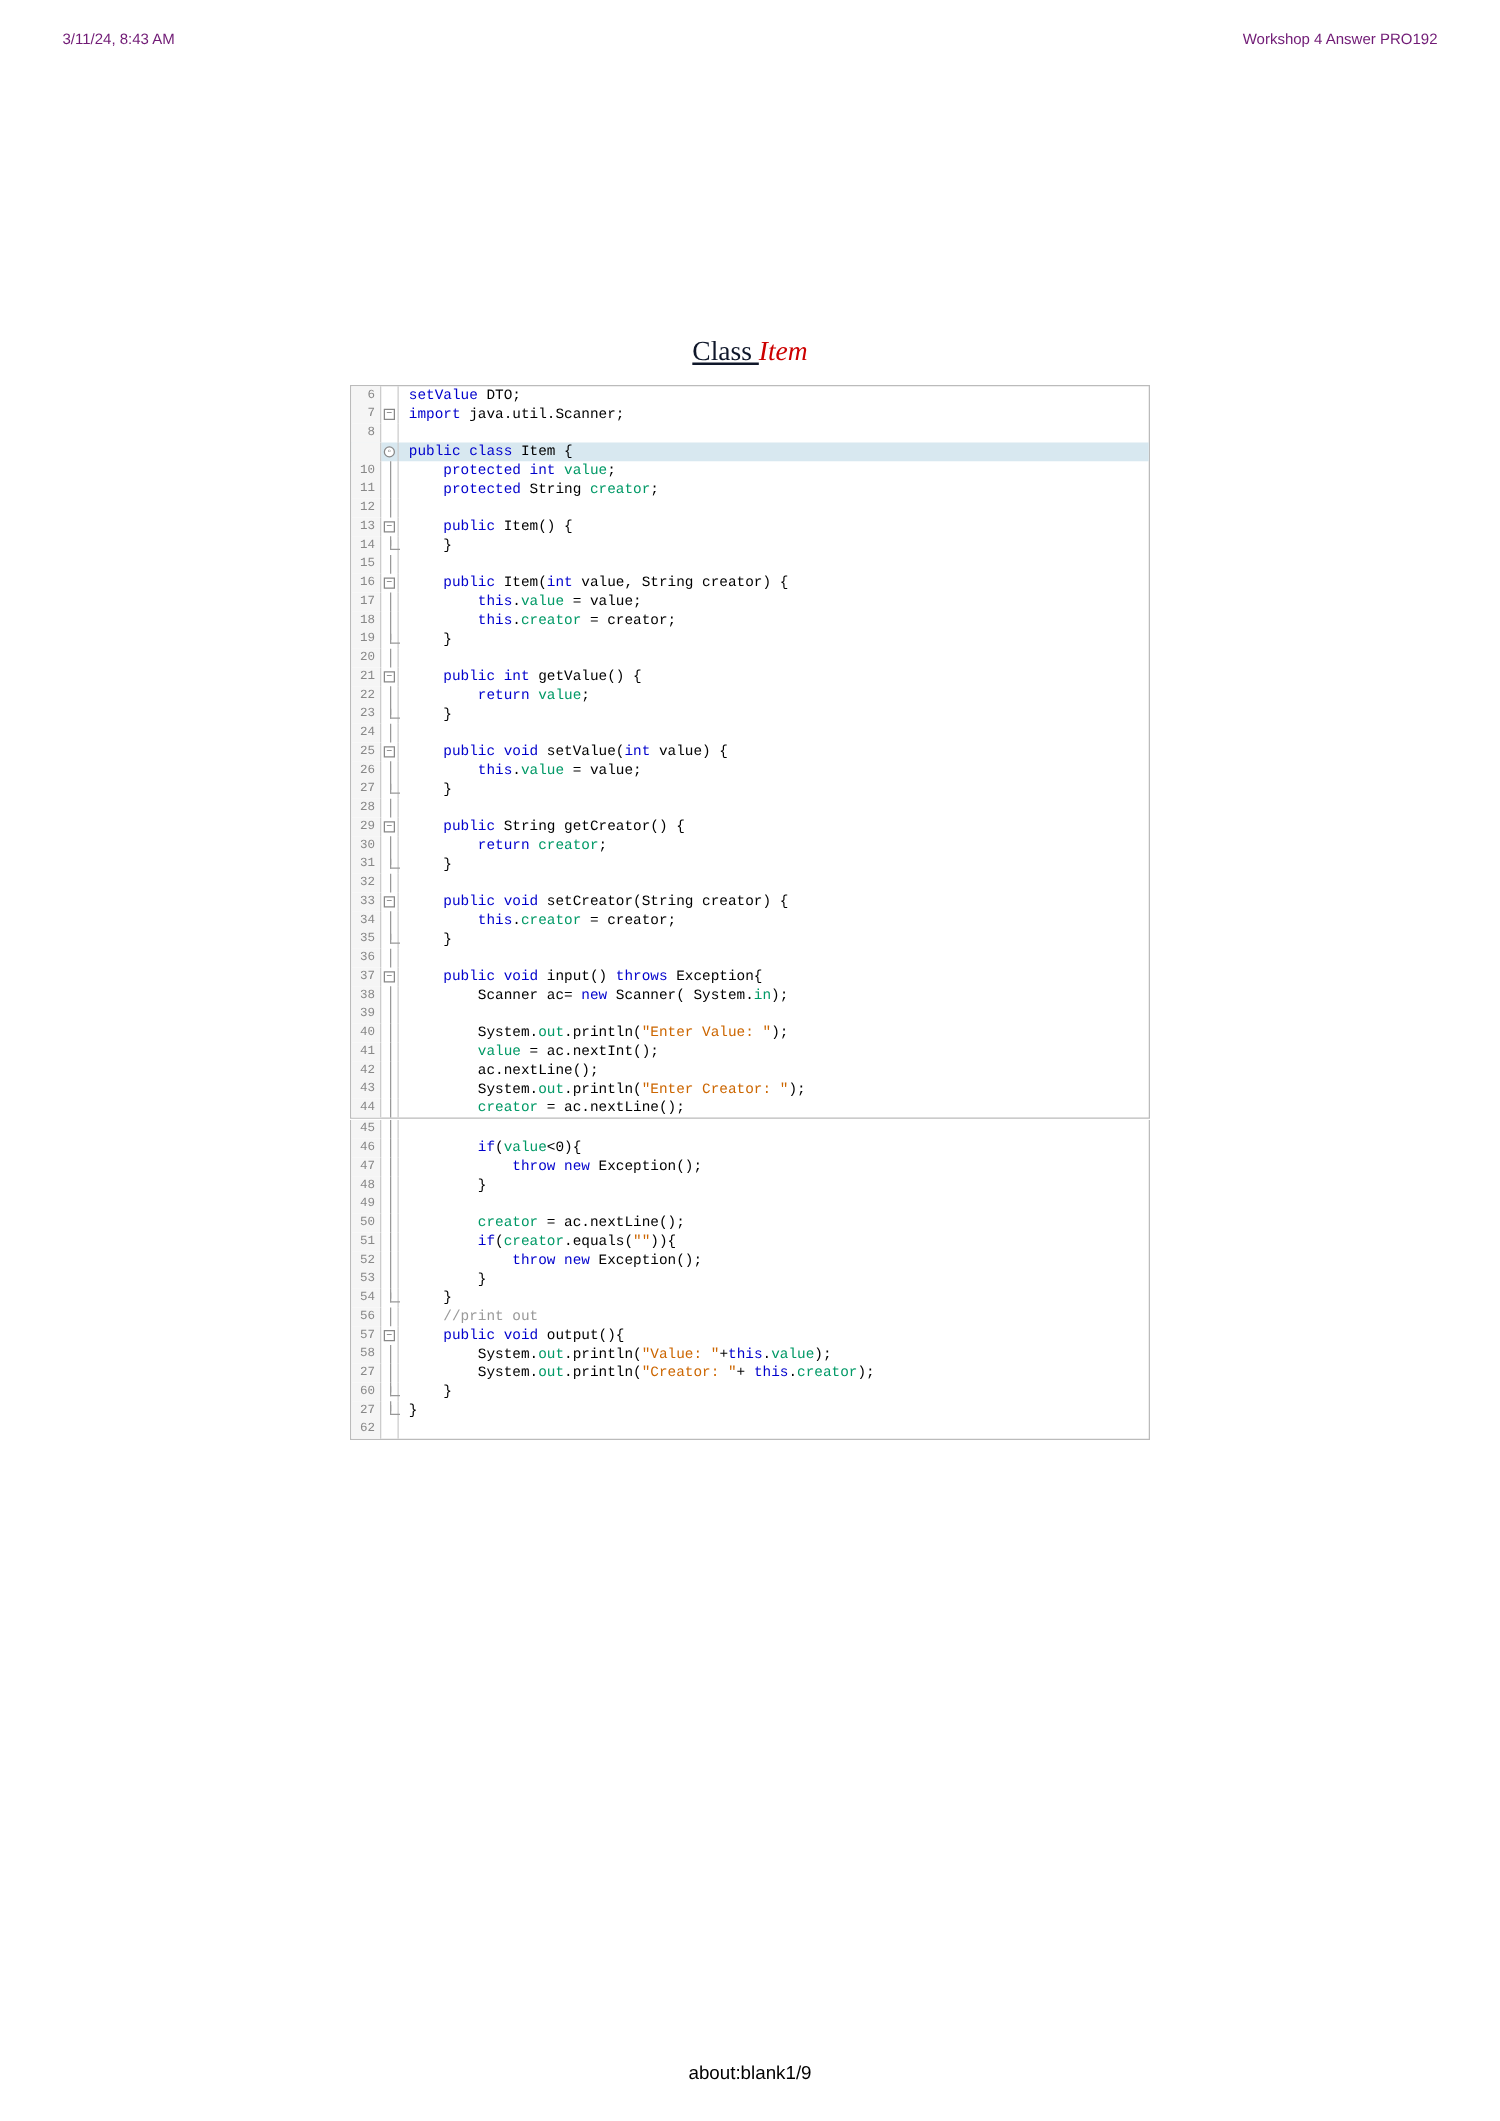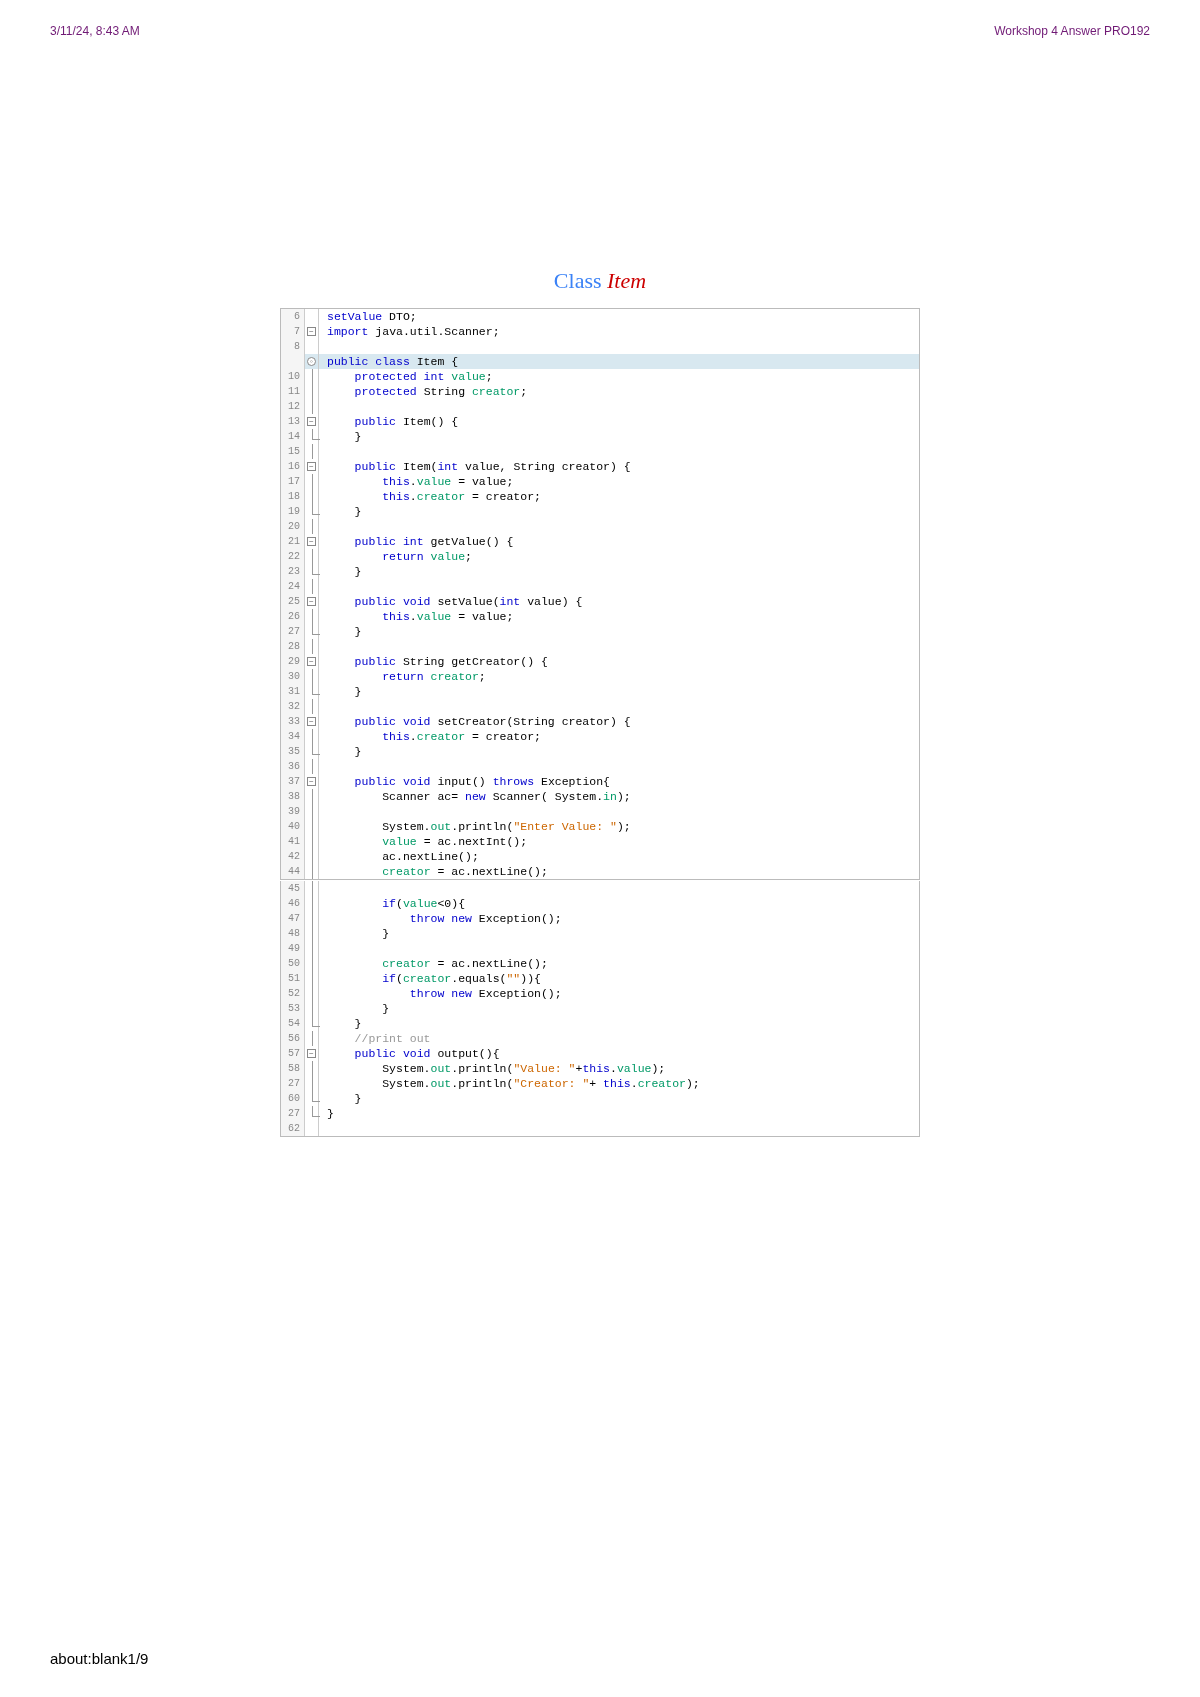--- a/index.html
+++ b/index.html
@@ -16,31 +16,31 @@
     padding: 24px 50px 0 50px;
     font-size: 12px;
     color: #701a75;
   }
   .footer {
     position: absolute;
     bottom: 30px;
     left: 50px;
     right: 50px;
     display: flex;
-    justify-content: flex-start;
+    justify-content: center;
     font-size: 15px;
     color: #000;
   }
   .title {
     text-align: center;
     margin-top: 230px;
     font-family: Georgia, 'Times New Roman', serif;
     font-size: 22px;
   }
-  .title .cls { color: #3b82f6; }
+  .title .cls { color: #0f172a; text-decoration: underline; }
   .title .item { color: #cc0000; font-style: italic; }
   .code-blocks {
     margin: 14px auto 0 auto;
     width: 640px;
   }
   .code-block {
     border: 1px solid #bbb;
     font-family: 'Courier New', monospace;
     font-size: 11.5px;
     line-height: 15px;
@@ -377,20 +377,27 @@
         <div class="code-text"><span class="op">        </span><span class="fld">value</span><span class="op"> = ac.nextInt();</span></div>
       </div>
       <div class="code-line">
         <div class="gutter-ln">42</div>
         <div class="gutter-fold">
           <div class="fold-line"></div>
         </div>
         <div class="code-text"><span class="op">        ac.nextLine();</span></div>
       </div>
       <div class="code-line">
+        <div class="gutter-ln">43</div>
+        <div class="gutter-fold">
+          <div class="fold-line"></div>
+        </div>
+        <div class="code-text"><span class="op">        System.</span><span class="fld">out</span><span class="op">.println(</span><span class="str">"Enter Creator: "</span><span class="op">);</span></div>
+      </div>
+      <div class="code-line">
         <div class="gutter-ln">44</div>
         <div class="gutter-fold">
           <div class="fold-line"></div>
         </div>
         <div class="code-text"><span class="op">        </span><span class="fld">creator</span><span class="op"> = ac.nextLine();</span></div>
       </div>
     </div>
   <div class="code-block" id="block2">
       <div class="code-line">
         <div class="gutter-ln">45</div>

